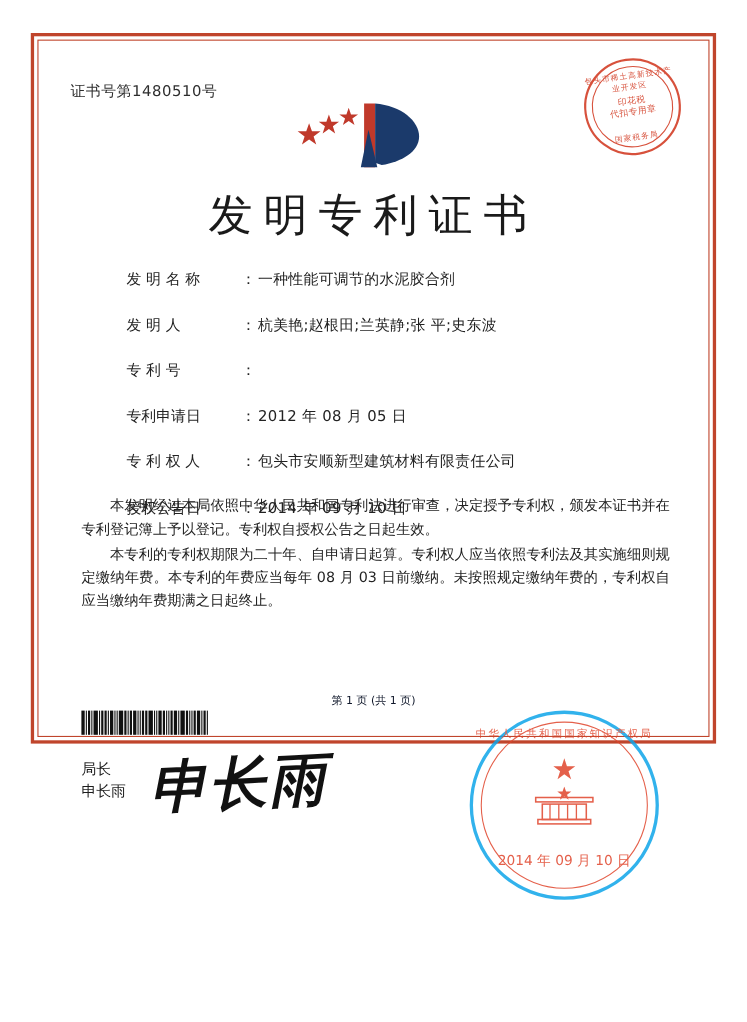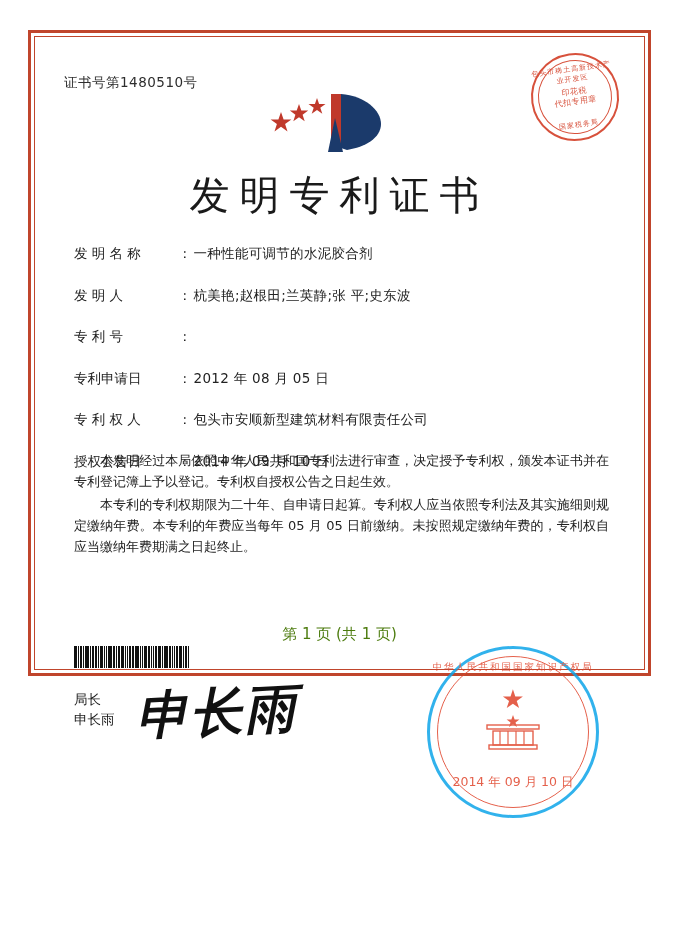--- a/index.html
+++ b/index.html
@@ -145,20 +145,21 @@
     margin-bottom: 23.5px;
     font-size: 13.5px;
     font-family: "DejaVu Sans", sans-serif;
     color: #222;
   }
   .field-label {
     width: 104px;
     flex: 0 0 104px;
     letter-spacing: 0px;
     white-space: nowrap;
+    margin-left: 41px;
   }
   .field-colon {
     flex: 0 0 auto;
     margin-right: 2px;
   }
   .field-value {
     flex: 1 1 auto;
     letter-spacing: 0.3px;
   }
 
@@ -271,23 +272,23 @@
     width: 60px;
     height: 44px;
   }
 
   
   .footer {
     position: absolute;
     left: 0; right: 0;
     bottom: 14px;
     text-align: center;
-    font-size: 15px;
-    font-family: "DejaVu Sans", sans-serif;
-    color: #4d7c0f;
+    font-size: 10px;
+    font-family: "DejaVu Sans", sans-serif;
+    color: #0f172a;
     margin-top: 48px;
   }
 </style>
 </head>
 <body>
 
 <div class="certificate">
 
   <div class="border-outer"></div>
   <div class="border-inner"></div>
@@ -348,21 +349,21 @@
       </div>
       <div class="field-row">
         <span class="field-label">授权公告日</span>
         <span class="field-colon">：</span>
         <span class="field-value">2014 年 09 月 10 日</span>
       </div>
     </div>
 
     <div class="body-text">
       <p>本发明经过本局依照中华人民共和国专利法进行审查，决定授予专利权，颁发本证书并在专利登记簿上予以登记。专利权自授权公告之日起生效。</p>
-      <p>本专利的专利权期限为二十年、自申请日起算。专利权人应当依照专利法及其实施细则规定缴纳年费。本专利的年费应当每年 05 月 05 日前缴纳。未按照规定缴纳年费的，专利权自应当缴纳年费期满之日起终止。</p>
+      <p>本专利的专利权期限为二十年、自申请日起算。专利权人应当依照专利法及其实施细则规定缴纳年费。本专利的年费应当每年 08 月 03 日前缴纳。未按照规定缴纳年费的，专利权自应当缴纳年费期满之日起终止。</p>
     </div>
 
     <div class="barcode"><span style="width: 3px;"></span><span style="width: 1px;"></span><span style="width: 2px;"></span><span style="width: 1px;"></span><span style="width: 4px;"></span><span style="width: 1px;"></span><span style="width: 2px;"></span><span style="width: 2px;"></span><span style="width: 1px;"></span><span style="width: 3px;"></span><span style="width: 1px;"></span><span style="width: 1px;"></span><span style="width: 4px;"></span><span style="width: 2px;"></span><span style="width: 1px;"></span><span style="width: 2px;"></span><span style="width: 3px;"></span><span style="width: 1px;"></span><span style="width: 1px;"></span><span style="width: 2px;"></span><span style="width: 2px;"></span><span style="width: 4px;"></span><span style="width: 1px;"></span><span style="width: 1px;"></span><span style="width: 3px;"></span><span style="width: 2px;"></span><span style="width: 1px;"></span><span style="width: 1px;"></span><span style="width: 2px;"></span><span style="width: 3px;"></span><span style="width: 1px;"></span><span style="width: 4px;"></span><span style="width: 2px;"></span><span style="width: 1px;"></span><span style="width: 1px;"></span><span style="width: 2px;"></span><span style="width: 3px;"></span><span style="width: 1px;"></span><span style="width: 2px;"></span><span style="width: 1px;"></span></div>
 
     <div class="sign-block">
       <div>局长</div>
       <div>申长雨</div>
     </div>
     <div class="signature-script">申长雨</div>
 

